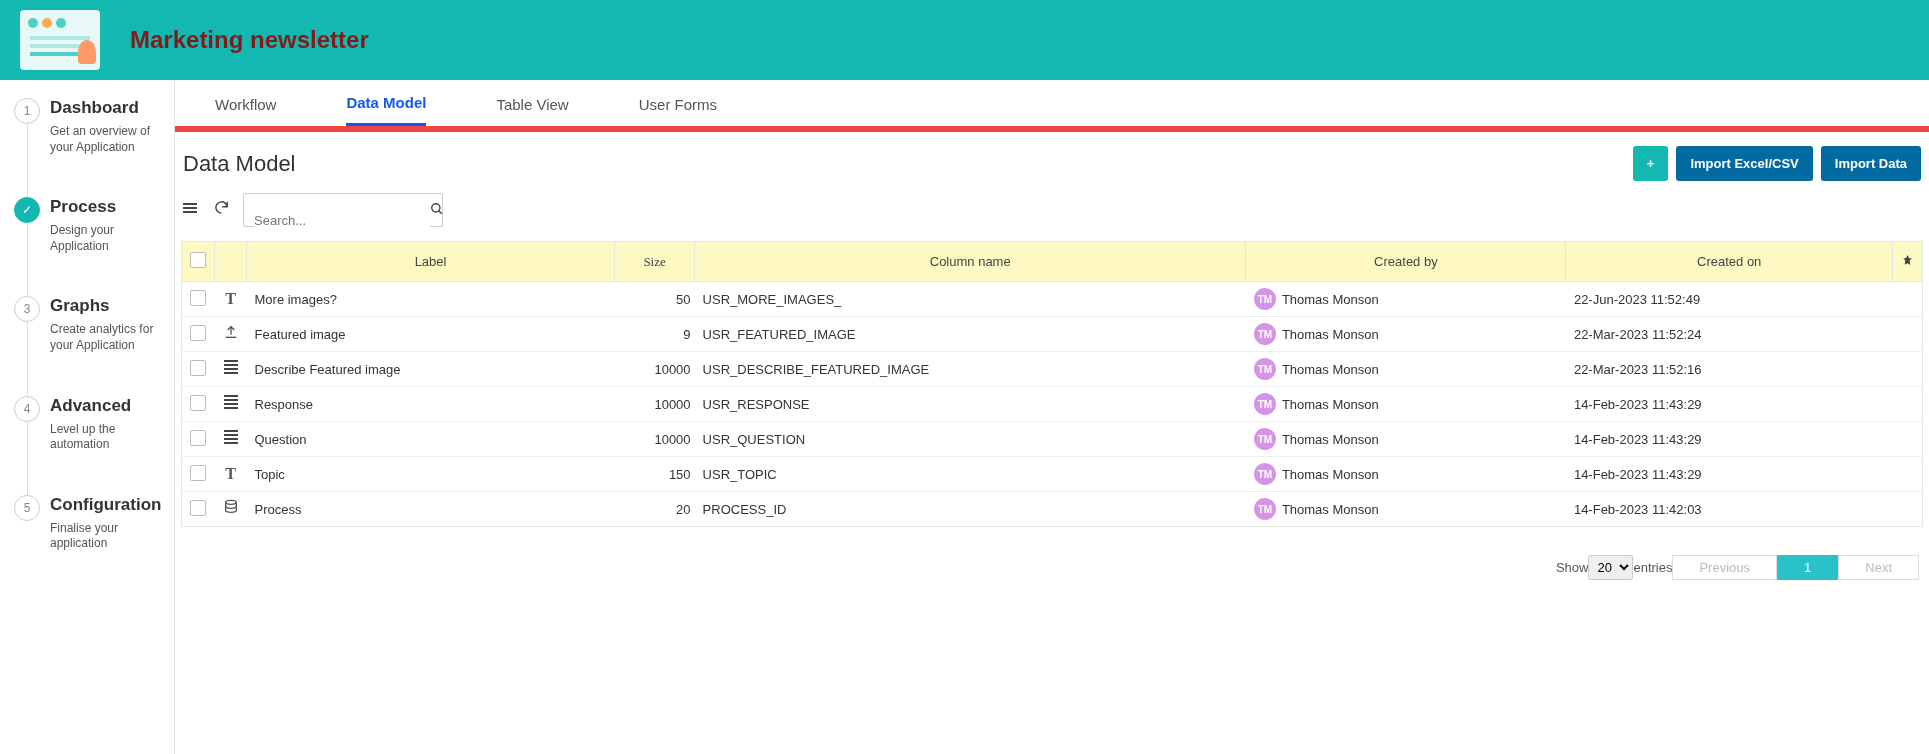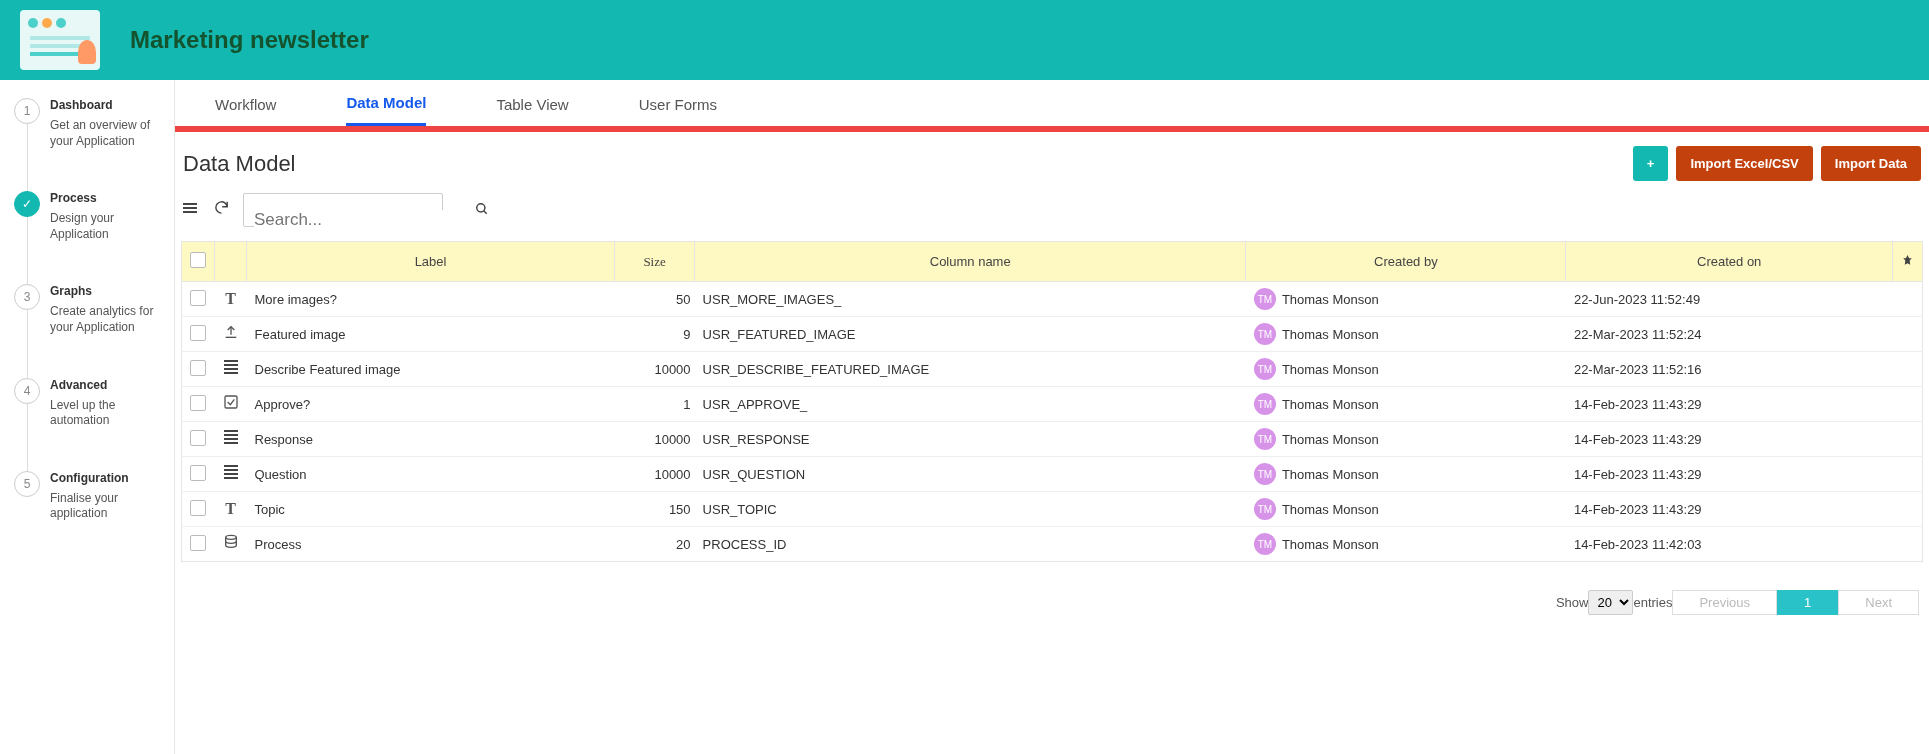--- a/index.html
+++ b/index.html
@@ -40,21 +40,21 @@
     border-radius: 50% 50% 4px 4px;
   }
   .app-icon .lines {
     position: absolute;
     top: 26px; left: 10px; right: 10px;
     height: 4px;
     background: #b0e8e5;
     box-shadow: 0 8px 0 #b0e8e5, 0 16px 0 #4cd0c9;
   }
   .header-title {
-    color: #14532d;
+    color: #7f1d1d;
     font-size: 24px;
     font-weight: 700;
   }
 
   
   .below-header { display: flex; }
   .sidebar {
     width: 175px;
     border-right: 1px solid #e6e6e6;
     padding: 18px 10px 18px 14px;
@@ -84,21 +84,21 @@
   }
   .step-line {
     position: absolute;
     left: 13px;
     top: 26px;
     bottom: -42px;
     width: 1px;
     background: #ddd;
   }
   .step:last-child .step-line { display: none; }
-  .step-title { font-size: 12px; font-weight: 700; color: #333; }
+  .step-title { font-size: 17px; font-weight: 700; color: #333; }
   .step-desc { font-size: 12px; color: #555; line-height: 1.3; margin-top: 6px; }
 
   
   .tabs {
     display: flex;
     gap: 70px;
     padding: 14px 40px 0 40px;
     border-bottom: 6px solid #ef4444;
     align-items: center;
   }
@@ -120,21 +120,21 @@
   .page-title-row {
     display: flex;
     justify-content: space-between;
     align-items: center;
     padding: 0 2px 12px 2px;
   }
   .page-title { font-size: 22px; font-weight: 400; color: #333; }
 
   .btn-row { display: flex; gap: 8px; }
   .btn {
-    background: #c2410c;
+    background: #0369a1;
     color: #fff;
     border: none;
     padding: 10px 14px;
     font-size: 13px;
     border-radius: 3px;
     cursor: pointer;
     font-weight: 600;
   }
   .btn.primary { background: #13b8b1; }
 
@@ -156,21 +156,21 @@
     display: flex;
     align-items: center;
     padding: 0 10px;
     width: 200px;
     height: 34px;
   }
   .search-box input {
     border: none;
     outline: none;
     flex: 1;
-    font-size: 17px;
+    font-size: 13px;
     margin-top: 20px;
   }
   .search-box .search-ico { color: #444; font-size: 14px; }
 
   
   table.data { width: 100%; border-collapse: collapse; border: 1px solid #e5e5e5; }
   table.data th {
     background: #fef9c3;
     font-size: 13px;
     color: #444;
@@ -203,21 +203,21 @@
   .avatar {
     width: 22px; height: 22px;
     border-radius: 50%;
     background: #d693e8;
     color: #fff;
     font-size: 10px;
     display: inline-flex;
     align-items: center;
     justify-content: center;
     margin-right: 6px;
-    font-weight: 400;
+    font-weight: 700;
   }
   .creator { display: flex; align-items: center; }
 
   
   .pagination {
     display: flex;
     justify-content: flex-end;
     align-items: center;
     gap: 0;
     padding: 28px 4px 8px 4px;
@@ -395,38 +395,20 @@
                 <span class="creator">
                   <span class="avatar">TM</span>
                   <span>Thomas Monson</span>
                 </span>
               </td>
               <td>22-Mar-2023 11:52:16</td>
               <td></td>
             </tr>
             <tr>
               <td class="chk"><span class="checkbox"></span></td>
-              <td class="type-ico"><svg width="16" height="16" viewBox="0 0 24 24" fill="none" stroke="#555" stroke-width="2">
-                  <rect x="3" y="3" width="18" height="18" rx="2"></rect>
-                  <polyline points="7 12 11 16 17 8"></polyline>
-                </svg></td>
-              <td>Approve?</td>
-              <td class="size">1</td>
-              <td>USR_APPROVE_</td>
-              <td>
-                <span class="creator">
-                  <span class="avatar">TM</span>
-                  <span>Thomas Monson</span>
-                </span>
-              </td>
-              <td>14-Feb-2023 11:43:29</td>
-              <td></td>
-            </tr>
-            <tr>
-              <td class="chk"><span class="checkbox"></span></td>
               <td class="type-ico"><span class="ico-lines"><span></span><span></span><span></span><span></span></span></td>
               <td>Response</td>
               <td class="size">10000</td>
               <td>USR_RESPONSE</td>
               <td>
                 <span class="creator">
                   <span class="avatar">TM</span>
                   <span>Thomas Monson</span>
                 </span>
               </td>

